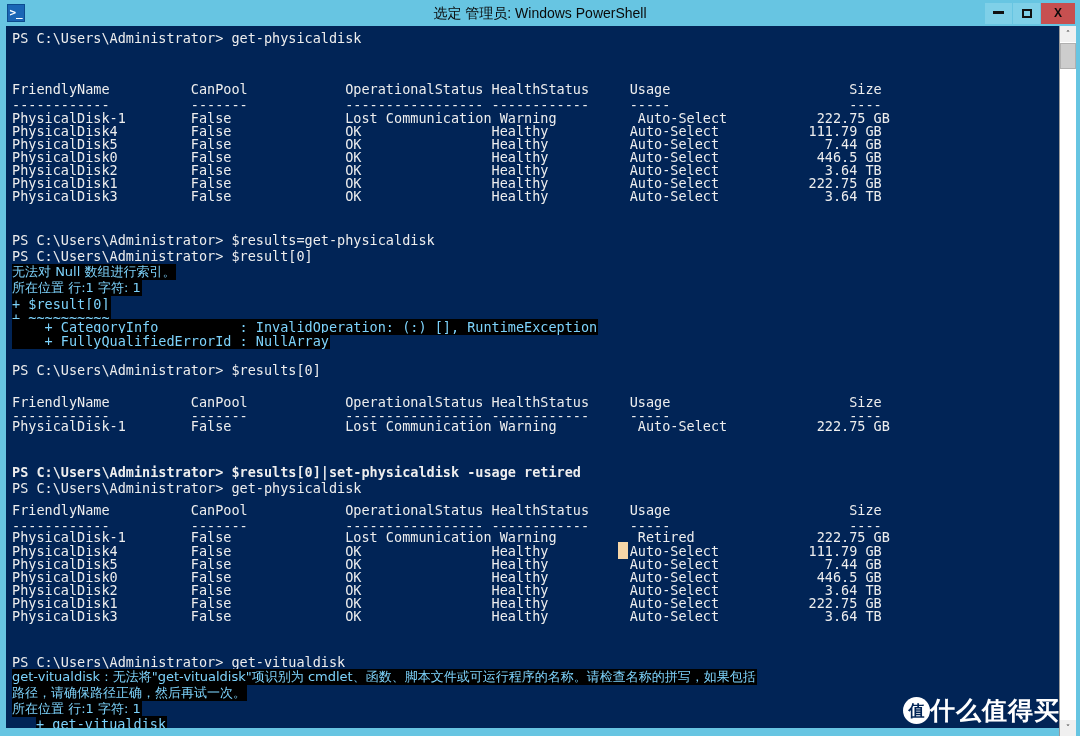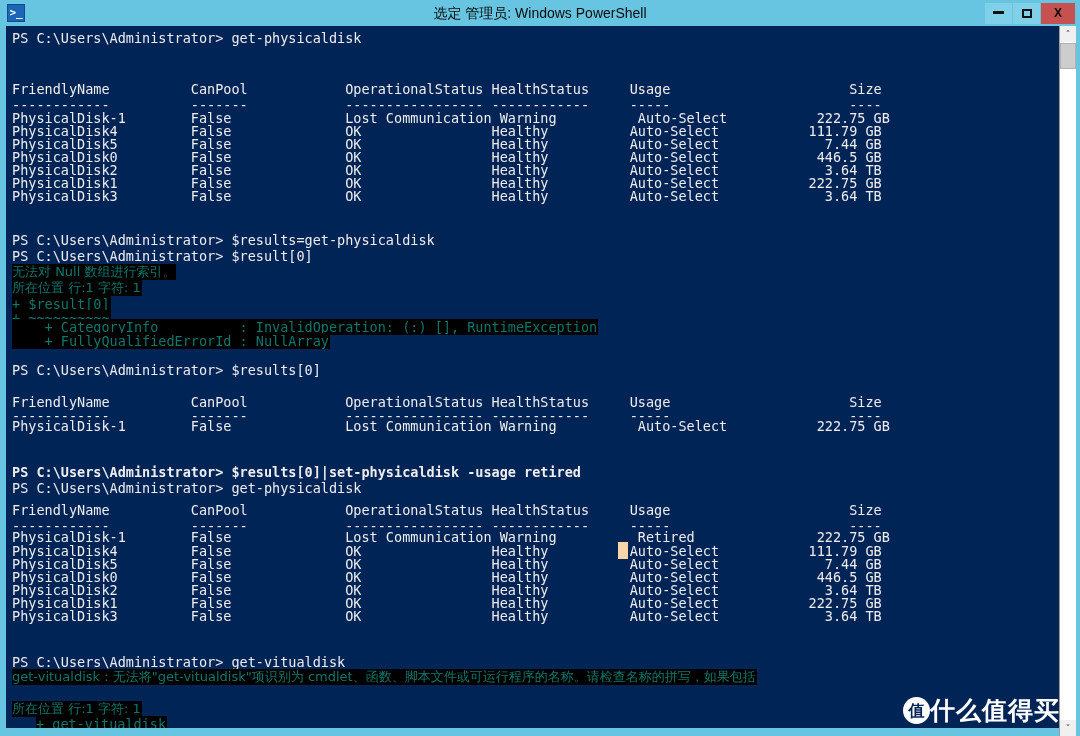--- a/index.html
+++ b/index.html
@@ -121,21 +121,21 @@
     left: 6px;
     height: 16px;
     line-height: 16px;
     font-family: "DejaVu Sans Mono", "Liberation Mono", monospace;
     font-size: 13.5px;
     letter-spacing: 0px;
     white-space: pre;
     color: #eeeeee;
   }
   .line.err {
-    color: #0f766e;
+    color: #7dd3fc;
     background: #000000;
     padding-right: 1px;
   }
   .line.cn {
     font-family: "DejaVu Sans", "Liberation Sans", sans-serif;
     font-size: 13px;
   }
 
   
   #text-cursor {
@@ -256,20 +256,21 @@
           <div class="line" style="top: 492px;">------------          -------            ----------------- ------------     -----                      ----</div>
           <div class="line" style="top: 503px;">PhysicalDisk-1        False              Lost Communication Warning          Retired               222.75 GB</div>
           <div class="line" style="top: 517px;">PhysicalDisk4         False              OK                Healthy          Auto-Select           111.79 GB</div>
           <div class="line" style="top: 530px;">PhysicalDisk5         False              OK                Healthy          Auto-Select             7.44 GB</div>
           <div class="line" style="top: 543px;">PhysicalDisk0         False              OK                Healthy          Auto-Select            446.5 GB</div>
           <div class="line" style="top: 556px;">PhysicalDisk2         False              OK                Healthy          Auto-Select             3.64 TB</div>
           <div class="line" style="top: 569px;">PhysicalDisk1         False              OK                Healthy          Auto-Select           222.75 GB</div>
           <div class="line" style="top: 582px;">PhysicalDisk3         False              OK                Healthy          Auto-Select             3.64 TB</div>
           <div class="line" style="top: 628px;">PS C:\Users\Administrator&gt; get-vitualdisk</div>
           <div class="line err cn" style="top: 643px;">get-vitualdisk : 无法将"get-vitualdisk"项识别为 cmdlet、函数、脚本文件或可运行程序的名称。请检查名称的拼写，如果包括</div>
+          <div class="line err cn" style="top: 659px;">路径，请确保路径正确，然后再试一次。</div>
           <div class="line err cn" style="top: 675px;">所在位置 行:1 字符: 1</div>
           <div class="line err" style="top: 690px; margin-left: 24px;">+ get-vitualdisk</div>
           <div id="text-cursor"></div>
       </div>
     </div>
   </div>
 
   <div id="scrollbar">
     <div id="sb-up">˄</div>
     <div id="sb-thumb"></div>

